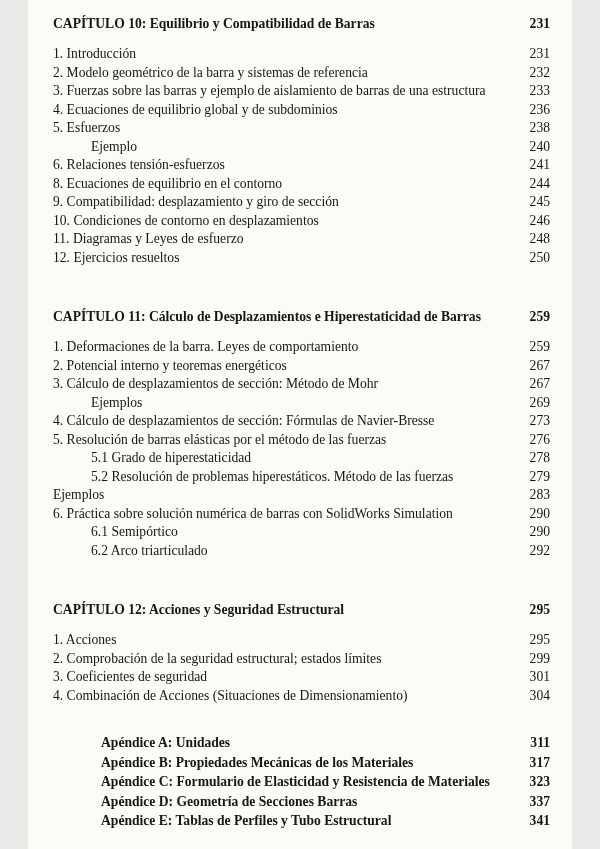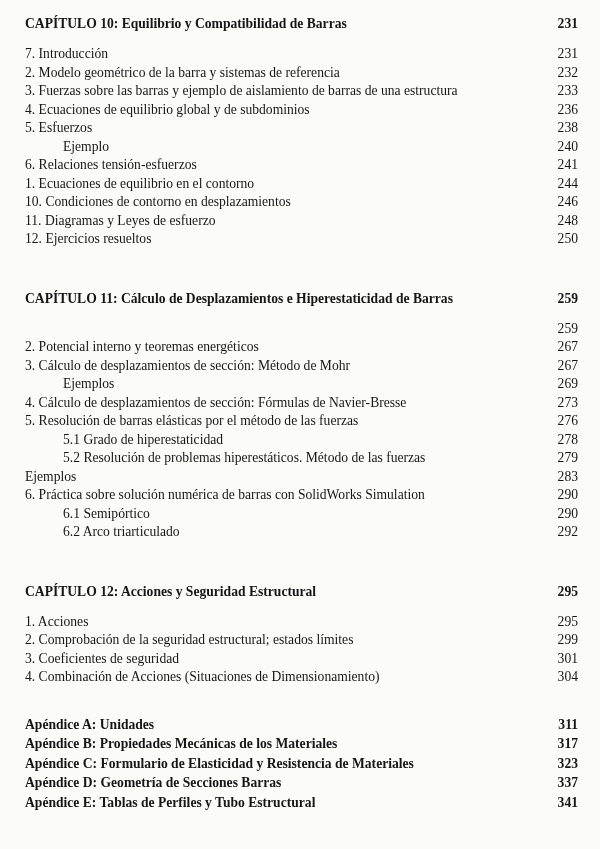--- a/index.html
+++ b/index.html
@@ -2,21 +2,21 @@
 <html><head>
 <meta charset="utf-8">
 <style>
   html, body { margin: 0; padding: 0; }
   body {
     background: #e9e9e7;
     font-family: "Liberation Serif", "DejaVu Serif", serif;
   }
   .page {
     position: relative;
-    width: 600px;
+    width: 544px;
     height: 849px;
     margin: 0 auto;
     background: #fbfbf8;
     color: #161616;
     box-sizing: border-box;
     padding: 10px 22px 10px 25px;
     overflow: hidden;
     font-size: 13.6px;
   }
   .row {
@@ -27,37 +27,37 @@
   .row .lbl { white-space: nowrap; overflow: hidden; }
   .row .pg  { margin-left: auto; padding-left: 14px; white-space: nowrap; }
   .row.ind { padding-left: 38px; gap: 40px; }
   .row.heading {
     font-weight: bold;
     margin-top: 40px;
     margin-bottom: 12px;
     line-height: 19px;
   }
   .row.heading.first { margin-top: 4px; }
-  .appendices { margin-top: 28px; }
+  .appendices { margin-top: 28px; margin-left: 48px; }
   .appendices .row {
     font-weight: bold;
     line-height: 19.5px;
   }
 </style>
 </head>
 <body>
 
 <div class="page">
 
   <div class="row heading first">
     <span class="lbl">CAPÍTULO 10: Equilibrio y Compatibilidad de Barras</span>
     <span class="pg">231</span>
   </div>
   <div class="row">
-    <span class="lbl">7. Introducción</span>
+    <span class="lbl">1. Introducción</span>
     <span class="pg">231</span>
   </div>
   <div class="row">
     <span class="lbl">2. Modelo geométrico de la barra y sistemas de referencia</span>
     <span class="pg">232</span>
   </div>
   <div class="row">
     <span class="lbl">3. Fuerzas sobre las barras y ejemplo de aislamiento de barras de una estructura</span>
     <span class="pg">233</span>
   </div>
@@ -71,41 +71,46 @@
   </div>
   <div class="row ind">
     <span class="lbl">Ejemplo</span>
     <span class="pg">240</span>
   </div>
   <div class="row">
     <span class="lbl">6. Relaciones tensión-esfuerzos</span>
     <span class="pg">241</span>
   </div>
   <div class="row">
-    <span class="lbl">1. Ecuaciones de equilibrio en el contorno</span>
+    <span class="lbl">8. Ecuaciones de equilibrio en el contorno</span>
     <span class="pg">244</span>
+  </div>
+  <div class="row">
+    <span class="lbl">9. Compatibilidad: desplazamiento y giro de sección</span>
+    <span class="pg">245</span>
   </div>
   <div class="row">
     <span class="lbl">10. Condiciones de contorno en desplazamientos</span>
     <span class="pg">246</span>
   </div>
   <div class="row">
     <span class="lbl">11. Diagramas y Leyes de esfuerzo</span>
     <span class="pg">248</span>
   </div>
   <div class="row">
     <span class="lbl">12. Ejercicios resueltos</span>
     <span class="pg">250</span>
   </div>
 
   <div class="row heading">
     <span class="lbl">CAPÍTULO 11: Cálculo de Desplazamientos e Hiperestaticidad de Barras</span>
     <span class="pg">259</span>
   </div>
   <div class="row">
+    <span class="lbl">1. Deformaciones de la barra. Leyes de comportamiento</span>
     <span class="pg">259</span>
   </div>
   <div class="row">
     <span class="lbl">2. Potencial interno y teoremas energéticos</span>
     <span class="pg">267</span>
   </div>
   <div class="row">
     <span class="lbl">3. Cálculo de desplazamientos de sección: Método de Mohr</span>
     <span class="pg">267</span>
   </div>

